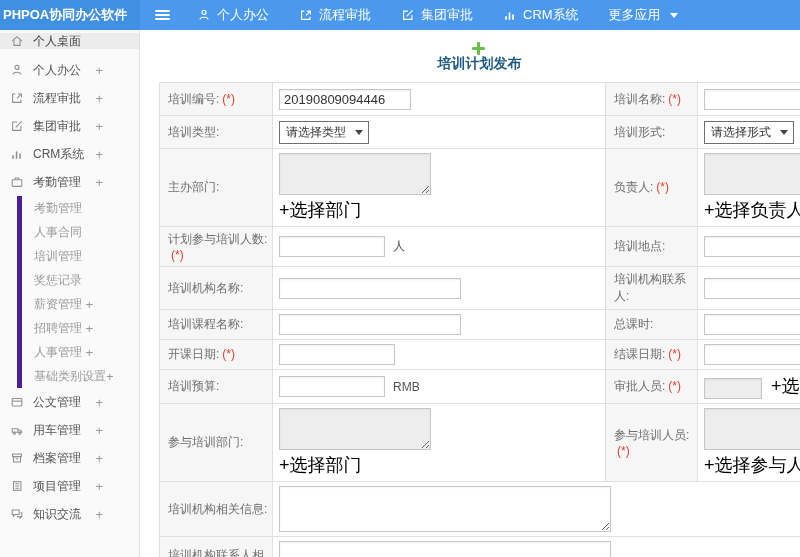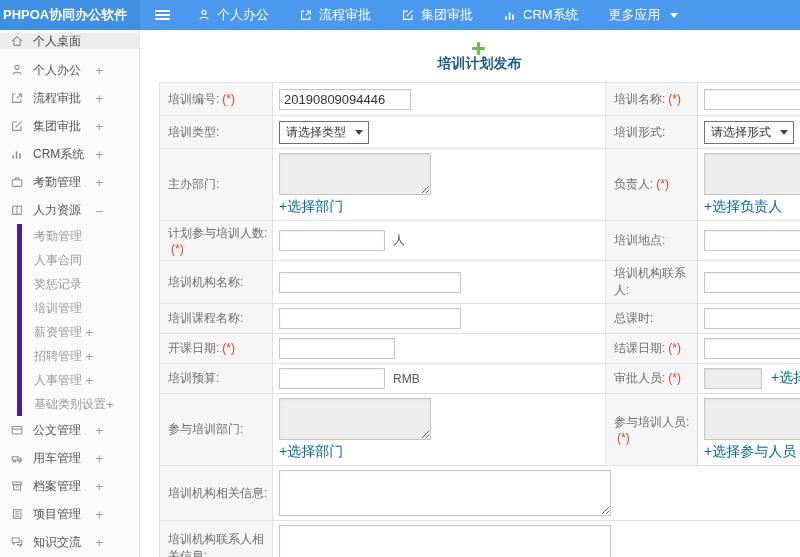--- a/index.html
+++ b/index.html
@@ -37,21 +37,21 @@
 
   table.form{border-collapse:collapse;table-layout:fixed;width:920px;margin:9px 0 0 18px;font-size:12px;}
   table.form td{border:1px solid #e0e0e0;vertical-align:middle;}
   td.lbl{background:#f6f6f6;color:#6e6e6e;padding:4px 4px 4px 8px;}
   td.fld{background:#fff;padding:4px 6px;}
   .req{color:#e6402f;margin-left:3px;}
   .inp{height:21px;border:1px solid #c6c6c6;box-shadow:inset 0 1px 2px rgba(0,0,0,.07);font-size:13px;padding:0 4px;font-family:inherit;color:#333;vertical-align:middle;}
   .inp.ro{background:#ededed;}
   textarea.ta{border:1px solid #c6c6c6;background:#fff;resize:both;font-family:inherit;box-shadow:inset 0 1px 2px rgba(0,0,0,.05);display:block;}
   textarea.ta.ro{background:#ededed;}
-  .link{color:#0369a1;text-decoration:none;font-size:14px;cursor:pointer;white-space:nowrap;text-align:right;}
+  .link{color:#000000;text-decoration:none;font-size:18px;cursor:pointer;white-space:nowrap;text-align:right;}
   .link-row{margin-top:3px;}
   .sel{display:inline-flex;align-items:center;gap:9px;border:1px solid #6f6f6f;background:#fff;padding:2px 5px 2px 6px;font-size:12px;color:#333;cursor:pointer;}
   .sel-caret{width:0;height:0;border-left:4px solid transparent;border-right:4px solid transparent;border-top:5px solid #444;}
   .sfx{color:#555;margin-left:8px;font-size:12px;vertical-align:middle;}
 
   .w130{width:132px;} .w105{width:106px;} .w180{width:182px;} .w115{width:116px;}
   .wr{width:150px;} .w58{width:58px;} .lnk-inline{margin-left:9px;}
   .ta-dept{width:152px;height:42px;} .ta-right{width:150px;height:42px;} .ta-big{width:332px;height:46px;}
   tr.h33{height:33px;} tr.h58{height:58px;} tr.h31{height:31px;} tr.h28{height:28px;}
   tr.h27{height:27px;} tr.h60{height:60px;} tr.h55{height:55px;} tr.h54{height:54px;}
@@ -167,43 +167,33 @@
   <div class="side-item">
     <span class="sicon">
         <svg width="14" height="14" viewBox="0 0 16 16" fill="none" stroke="currentColor" stroke-width="1.2">
           <rect x="2.5" y="5.5" width="11" height="7.5" rx="1"></rect>
           <path d="M6 5.5 V3.5 H10 V5.5"></path>
         </svg>
       </span>
     <span class="s-label">考勤管理</span>
     <span class="expand">+</span>
   </div>
-  <div class="side-item">
-    <span class="sicon">
-        <svg width="14" height="14" viewBox="0 0 16 16" fill="none" stroke="currentColor" stroke-width="1.2">
-          <rect x="3" y="3.5" width="10" height="9.5"></rect>
-          <path d="M8 3.5 V13"></path>
-        </svg>
-      </span>
-    <span class="s-label">人力资源</span>
-    <span class="expand">–</span>
-  </div>
 
   <div class="sub">
     <div class="sub-item">
         <span class="s-label">考勤管理</span>
       </div>
     <div class="sub-item">
         <span class="s-label">人事合同</span>
       </div>
     <div class="sub-item">
+        <span class="s-label">培训管理</span>
+      </div>
+    <div class="sub-item">
         <span class="s-label">奖惩记录</span>
-      </div>
-    <div class="sub-item">
-        <span class="s-label">培训管理</span>
       </div>
     <div class="sub-item">
         <span class="s-label">薪资管理</span>
         <span class="expand">+</span>
       </div>
     <div class="sub-item">
         <span class="s-label">招聘管理</span>
         <span class="expand">+</span>
       </div>
     <div class="sub-item">

